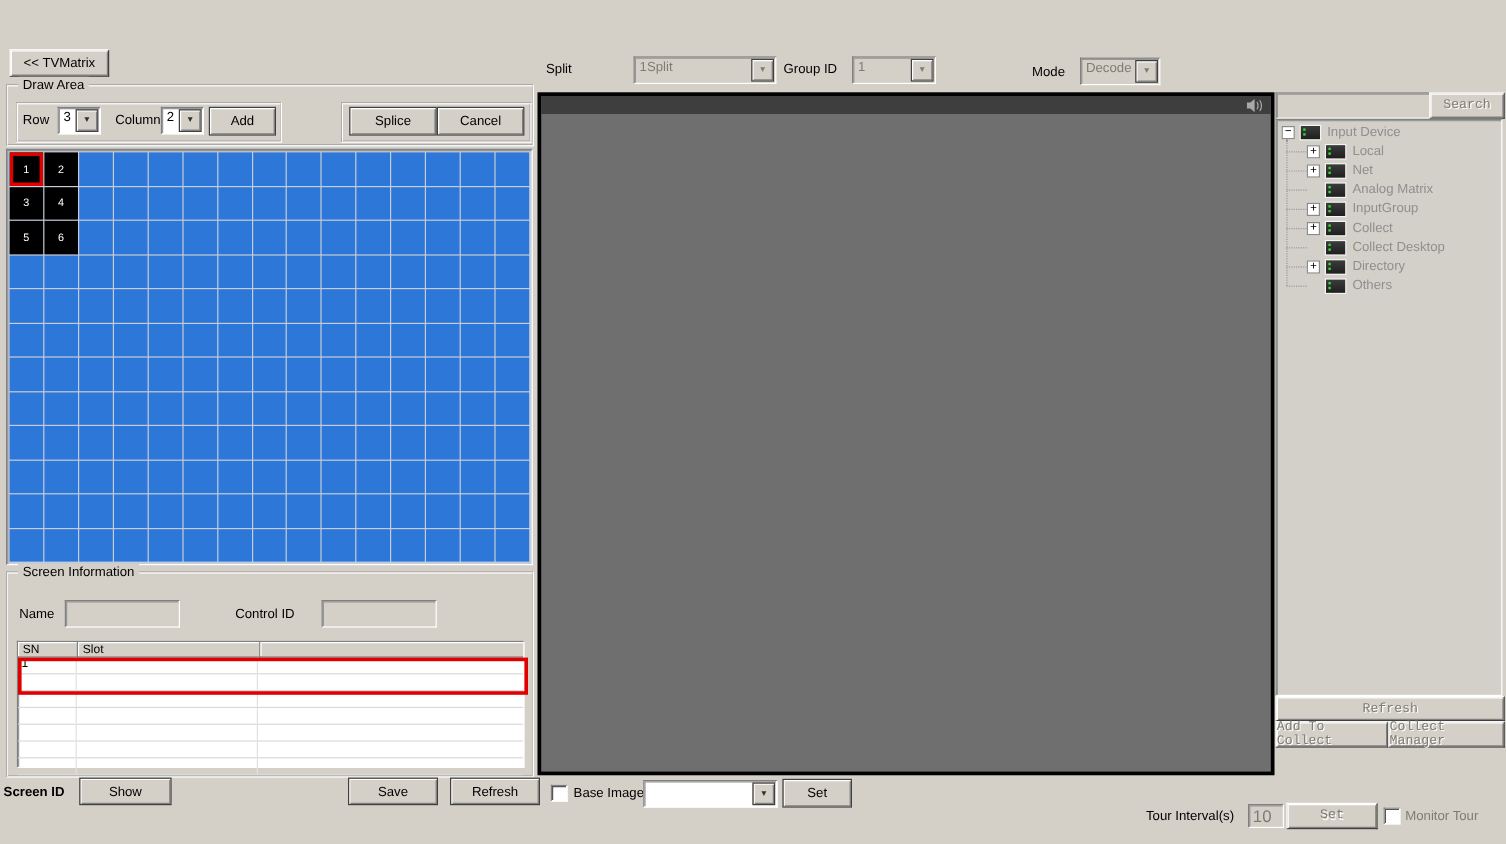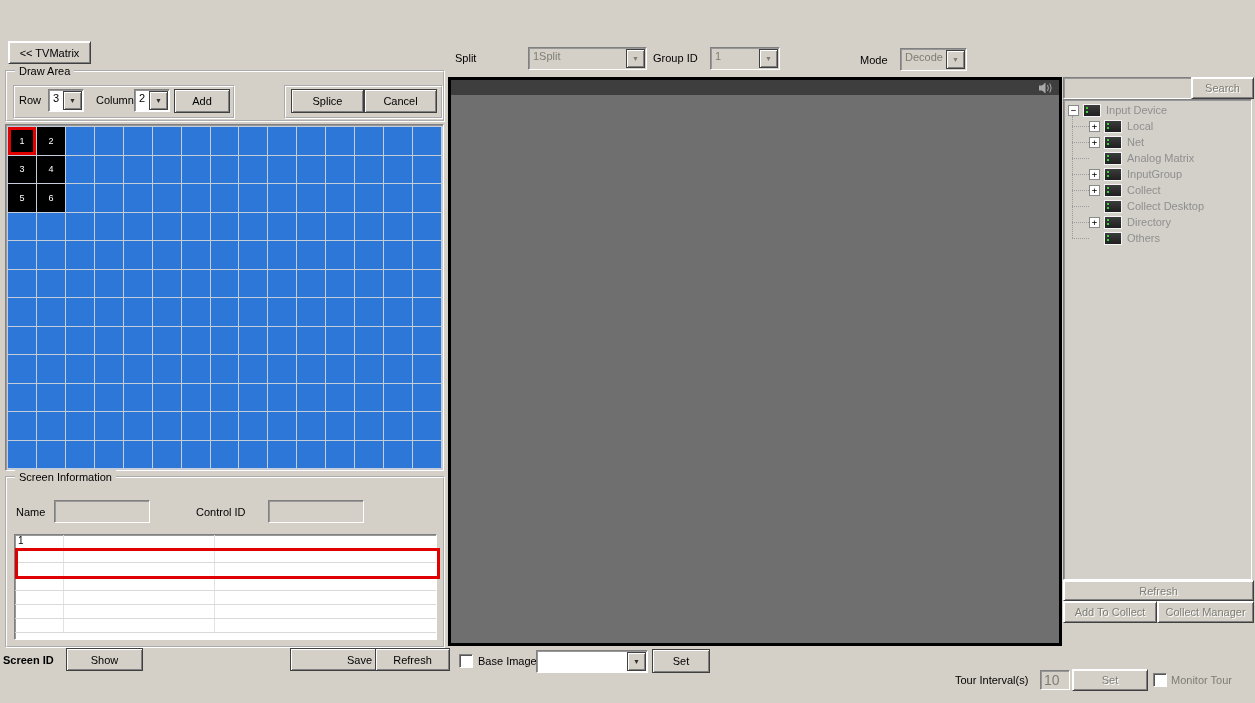--- a/index.html
+++ b/index.html
@@ -5,21 +5,21 @@
   html,body{margin:0;padding:0;background:#d4d0c8;}
   #app{position:relative;width:1255px;height:703px;background:#d4d0c8;
        font-family:"Liberation Sans",sans-serif;font-size:11px;color:#000;overflow:hidden;}
   .abs{position:absolute;}
 
   
   .btn{background:#d4d0c8;border:1px solid #404040;
        box-shadow:inset 1px 1px 0 #ffffff, inset -1px -1px 0 #808080;
        display:flex;align-items:center;justify-content:center;cursor:pointer;font-size:11px;}
   .btn.soft{border-color:#808080 #404040 #404040 #ffffff;border-top-color:#ffffff;}
-  .btn.disabled{color:#7e7d74;text-shadow:1px 1px 0 #ffffff;cursor:default;}
+  .btn.disabled{color:#7e7d74;text-shadow:1px 1px 0 #ffffff;cursor:default;font-family:Liberation Mono, monospace;}
   .sunken{border:1px solid;border-color:#808080 #ffffff #ffffff #808080;
           box-shadow:inset 1px 1px 0 #5c5c5c0f, inset 1px 1px 0 #9c9c9c;}
   .inputbox{background:#d4d0c8;}
   .inputbox.white{background:#ffffff;}
   .groupbox{border:2px groove #ffffff;}
   .legend{position:absolute;top:-8px;left:8px;background:#d4d0c8;padding:0 4px;line-height:14px;white-space:nowrap;}
 
   .combo{display:flex;align-items:stretch;}
   .combo .ctext{flex:1;padding:2px 4px;overflow:hidden;white-space:nowrap;}
   .combo .carrow{width:17px;background:#d4d0c8;border:1px solid #404040;margin:1px;
@@ -294,20 +294,25 @@
     <span class="abs lbl" style="left:9px;top:28px;">Name</span>
     <div class="abs sunken inputbox" style="left:47px;top:22px;width:94px;height:21px;">
       <input style="width: 100%; height: 100%; padding: 0px 3px;" value="">
     </div>
     <span class="abs lbl" style="left:189px;top:28px;">Control ID</span>
     <div class="abs sunken inputbox" style="left:261px;top:22px;width:94px;height:21px;">
       <input style="width: 100%; height: 100%; padding: 0px 3px;" value="">
     </div>
 
     <div class="abs sunken tbl" style="left:7px;top:56px;width:421px;height:104px;">
+      <div class="thead">
+          <div class="hcell c0">SN</div>
+          <div class="hcell c1">Slot</div>
+          <div class="hcell c2"></div>
+        </div>
       <div>
           <div class="trow">
             <div class="tcell c0">1</div>
             <div class="tcell c1"></div>
             <div class="tcell c2"></div>
           </div>
           <div class="trow">
             <div class="tcell c0"></div>
             <div class="tcell c1"></div>
             <div class="tcell c2"></div>
@@ -337,21 +342,21 @@
             <div class="tcell c1"></div>
             <div class="tcell c2"></div>
           </div>
         </div>
       <div id="rowhl"></div>
     </div>
   </div>
 
   <span class="abs lbl" style="left:3px;top:654px;font-weight:bold;">Screen ID</span>
   <div class="abs btn" style="left:66px;top:648px;width:75px;height:21px;">Show</div>
-  <div class="abs btn" style="left:290px;top:648px;width:73px;height:21px;padding-left:32px;">Save</div>
+  <div class="abs btn" style="left:290px;top:648px;width:73px;height:21px;">Save</div>
   <div class="abs btn" style="left:375px;top:648px;width:73px;height:21px;">Refresh</div>
 
   <span class="abs lbl" style="left:455px;top:52px;">Split</span>
   <div class="abs combo dim sunken inputbox" style="left:528px;top:47px;width:117px;height:21px;">
     <span class="ctext">1Split</span>
     <span class="carrow">▼</span>
   </div>
   <span class="abs lbl" style="left:653px;top:52px;">Group ID</span>
   <div class="abs combo dim sunken inputbox" style="left:710px;top:47px;width:68px;height:21px;">
     <span class="ctext">1</span>

